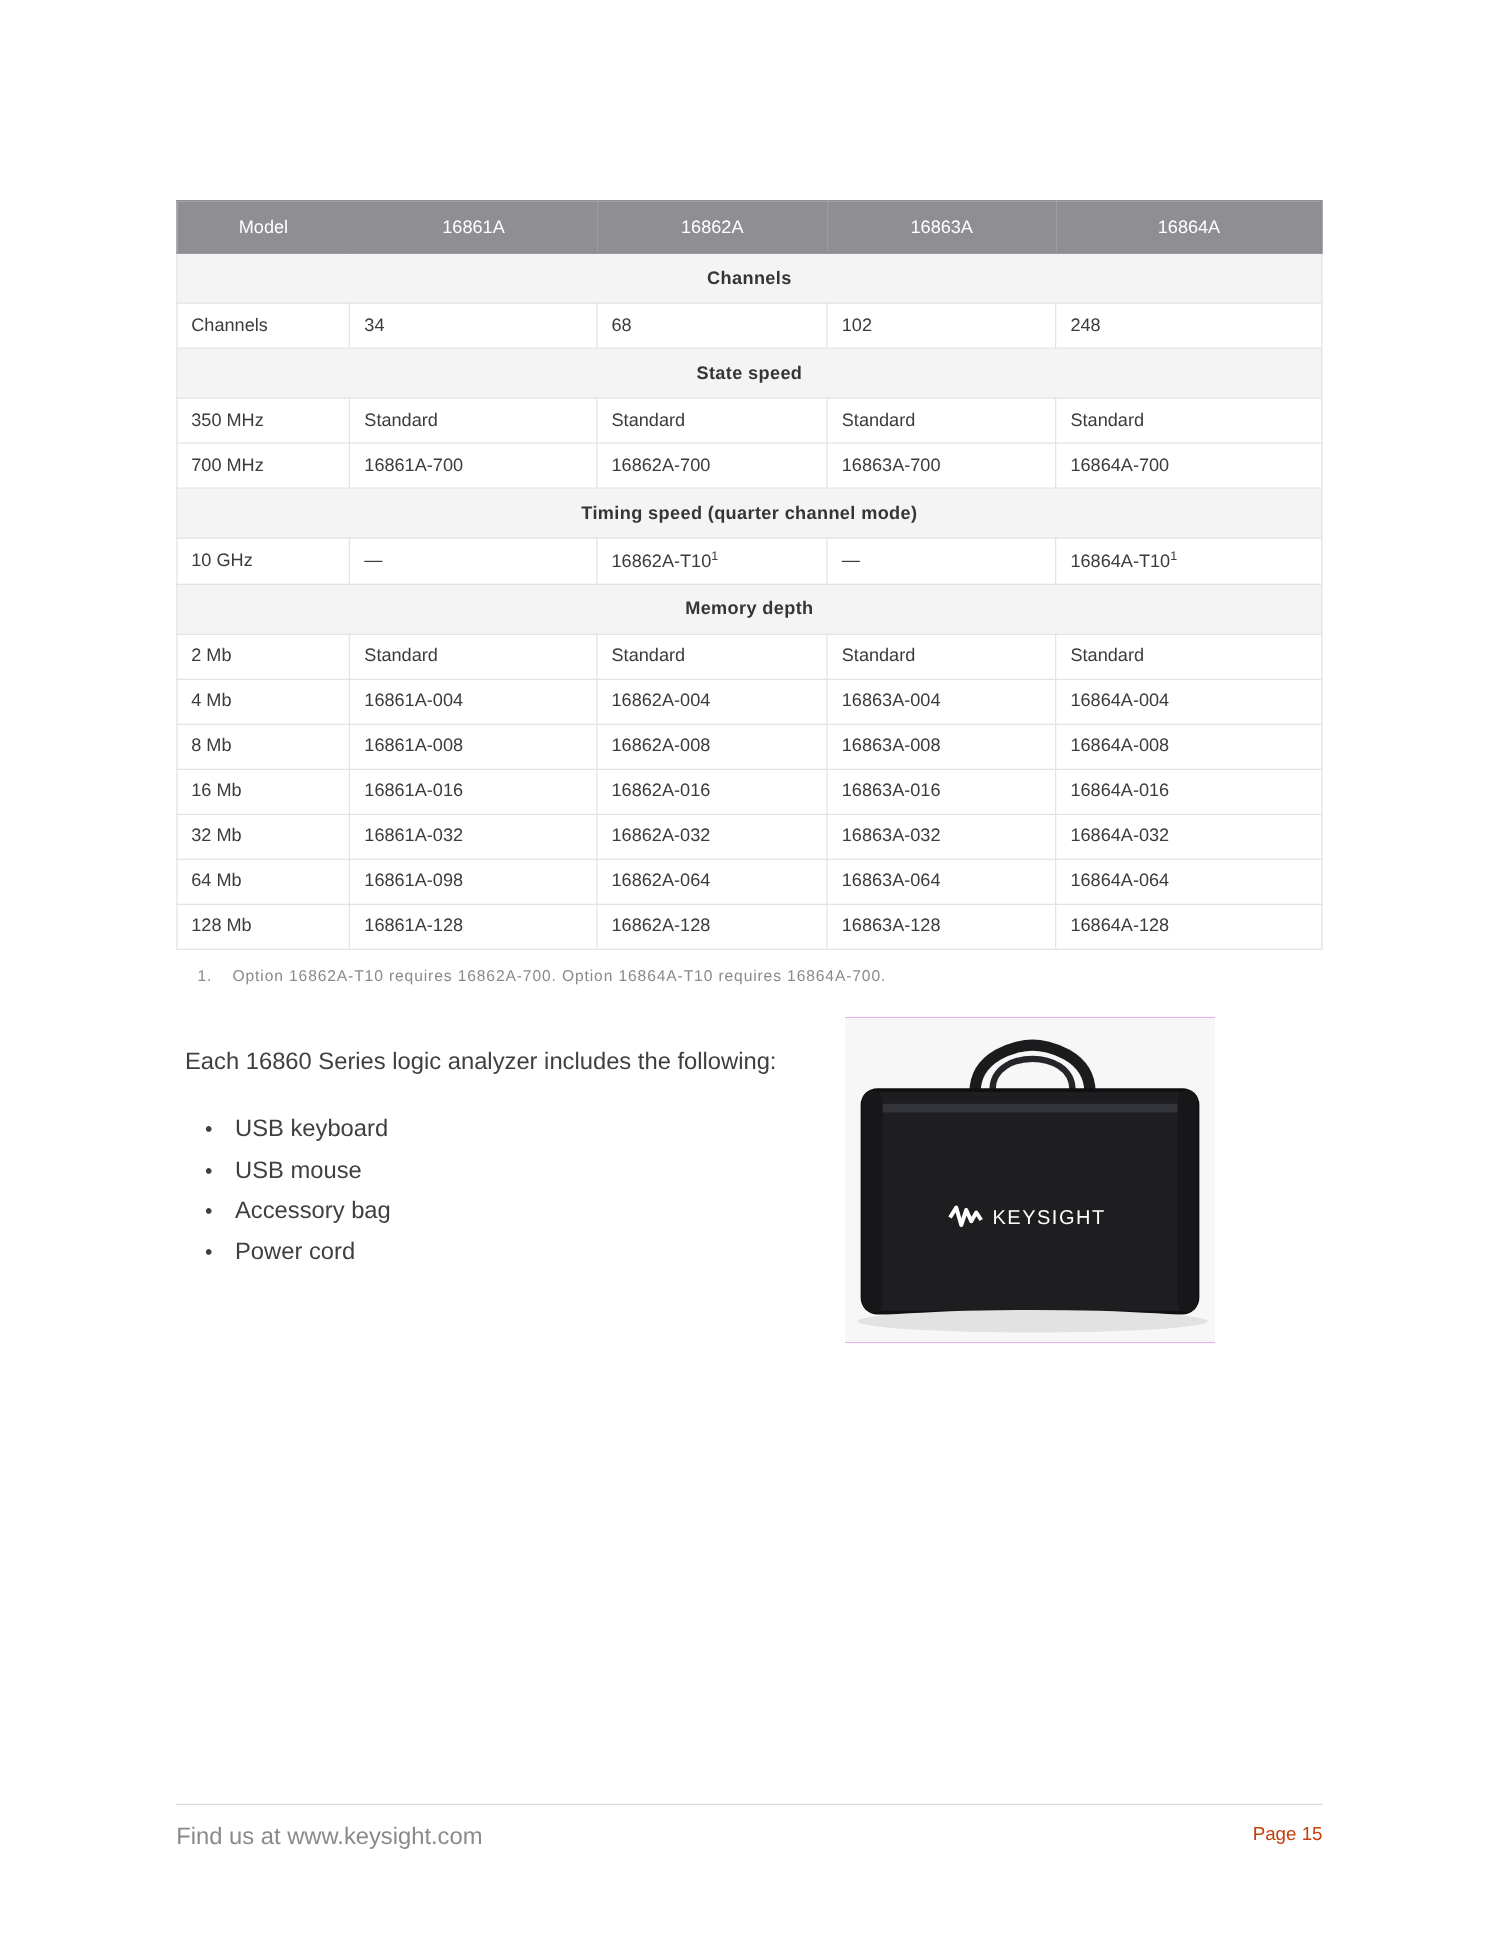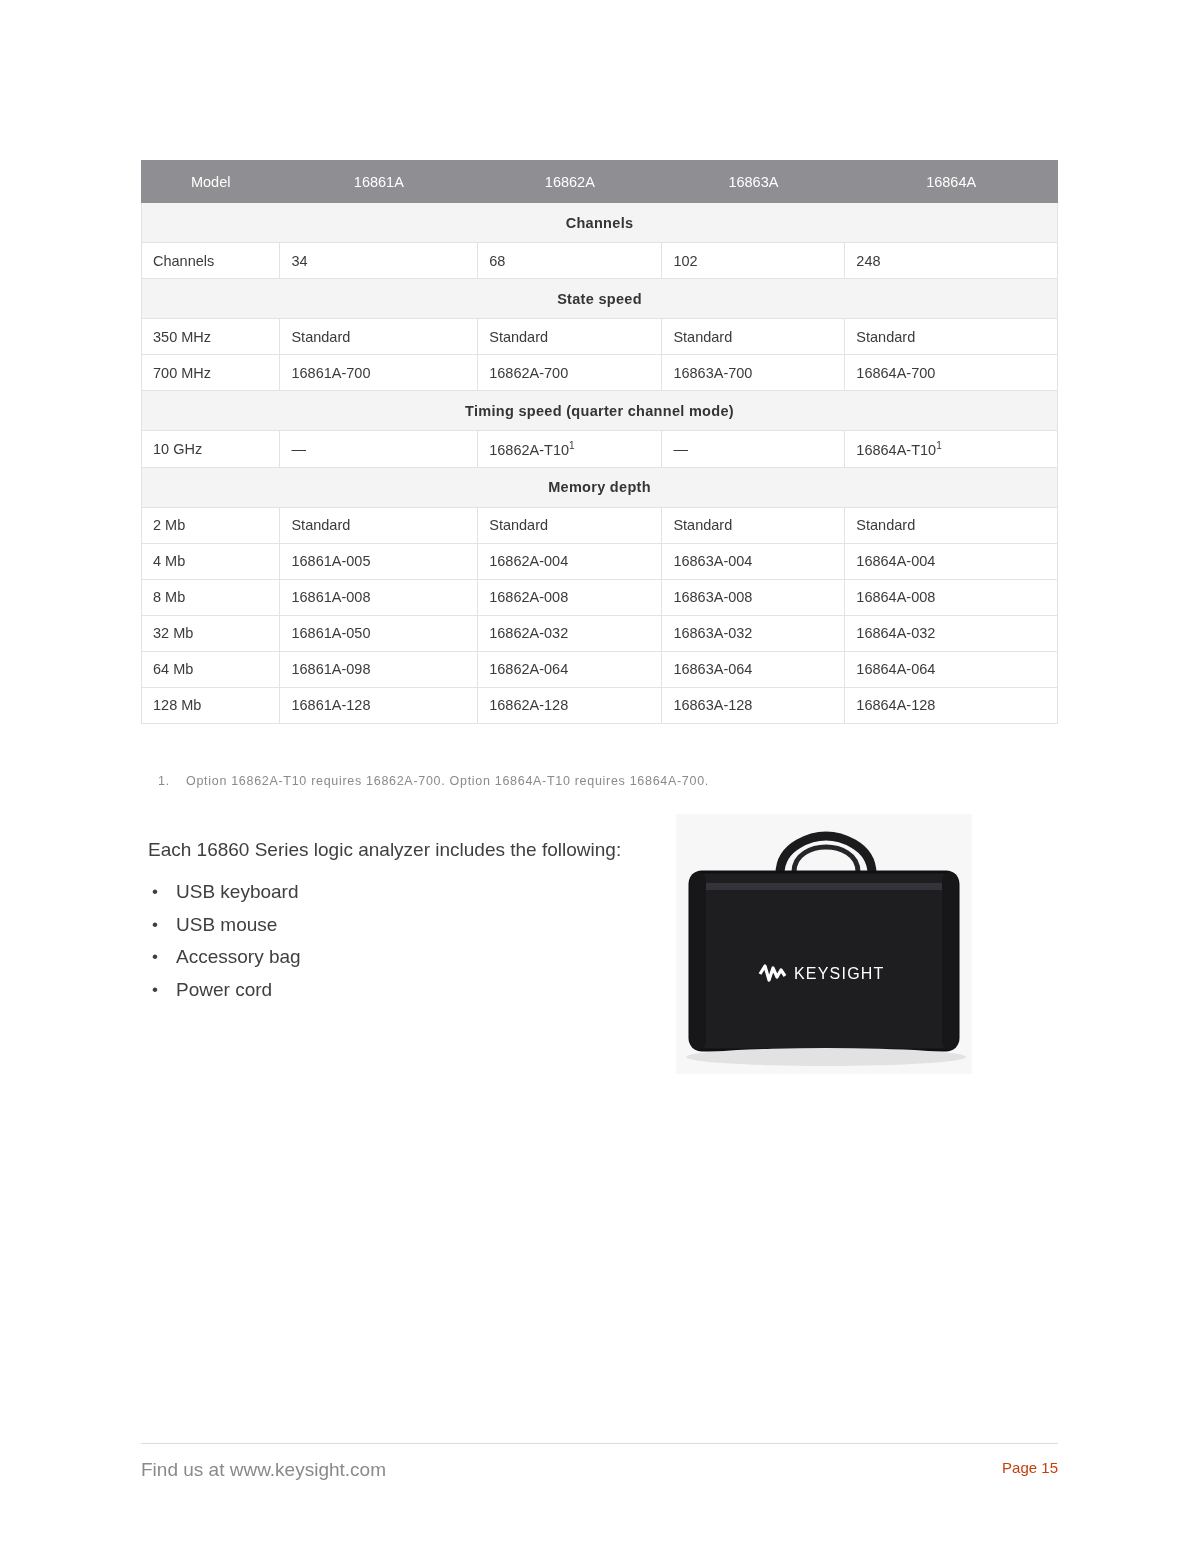--- a/index.html
+++ b/index.html
@@ -92,21 +92,21 @@
     position: absolute;
     left: 148px;
     top: 823px;
     font-size: 19px;
     color: #3f3f3f;
   }
   .bullets {
     position: absolute;
     left: 148px;
     top: 860px;
-    margin: 0;
+    margin: 12px;
     padding: 0;
     list-style: none;
     font-size: 19px;
     color: #3f3f3f;
   }
   .bullets li {
     position: relative;
     padding-left: 28px;
     height: 32.5px;
     line-height: 32.5px;
@@ -225,35 +225,42 @@
       </tr>
       <tr>
         <td>2 Mb</td>
         <td>Standard</td>
         <td>Standard</td>
         <td>Standard</td>
         <td>Standard</td>
       </tr>
       <tr>
         <td>4 Mb</td>
-        <td>16861A-005</td>
+        <td>16861A-004</td>
         <td>16862A-004</td>
         <td>16863A-004</td>
         <td>16864A-004</td>
       </tr>
       <tr>
         <td>8 Mb</td>
         <td>16861A-008</td>
         <td>16862A-008</td>
         <td>16863A-008</td>
         <td>16864A-008</td>
       </tr>
       <tr>
+        <td>16 Mb</td>
+        <td>16861A-016</td>
+        <td>16862A-016</td>
+        <td>16863A-016</td>
+        <td>16864A-016</td>
+      </tr>
+      <tr>
         <td>32 Mb</td>
-        <td>16861A-050</td>
+        <td>16861A-032</td>
         <td>16862A-032</td>
         <td>16863A-032</td>
         <td>16864A-032</td>
       </tr>
       <tr>
         <td>64 Mb</td>
         <td>16861A-098</td>
         <td>16862A-064</td>
         <td>16863A-064</td>
         <td>16864A-064</td>

